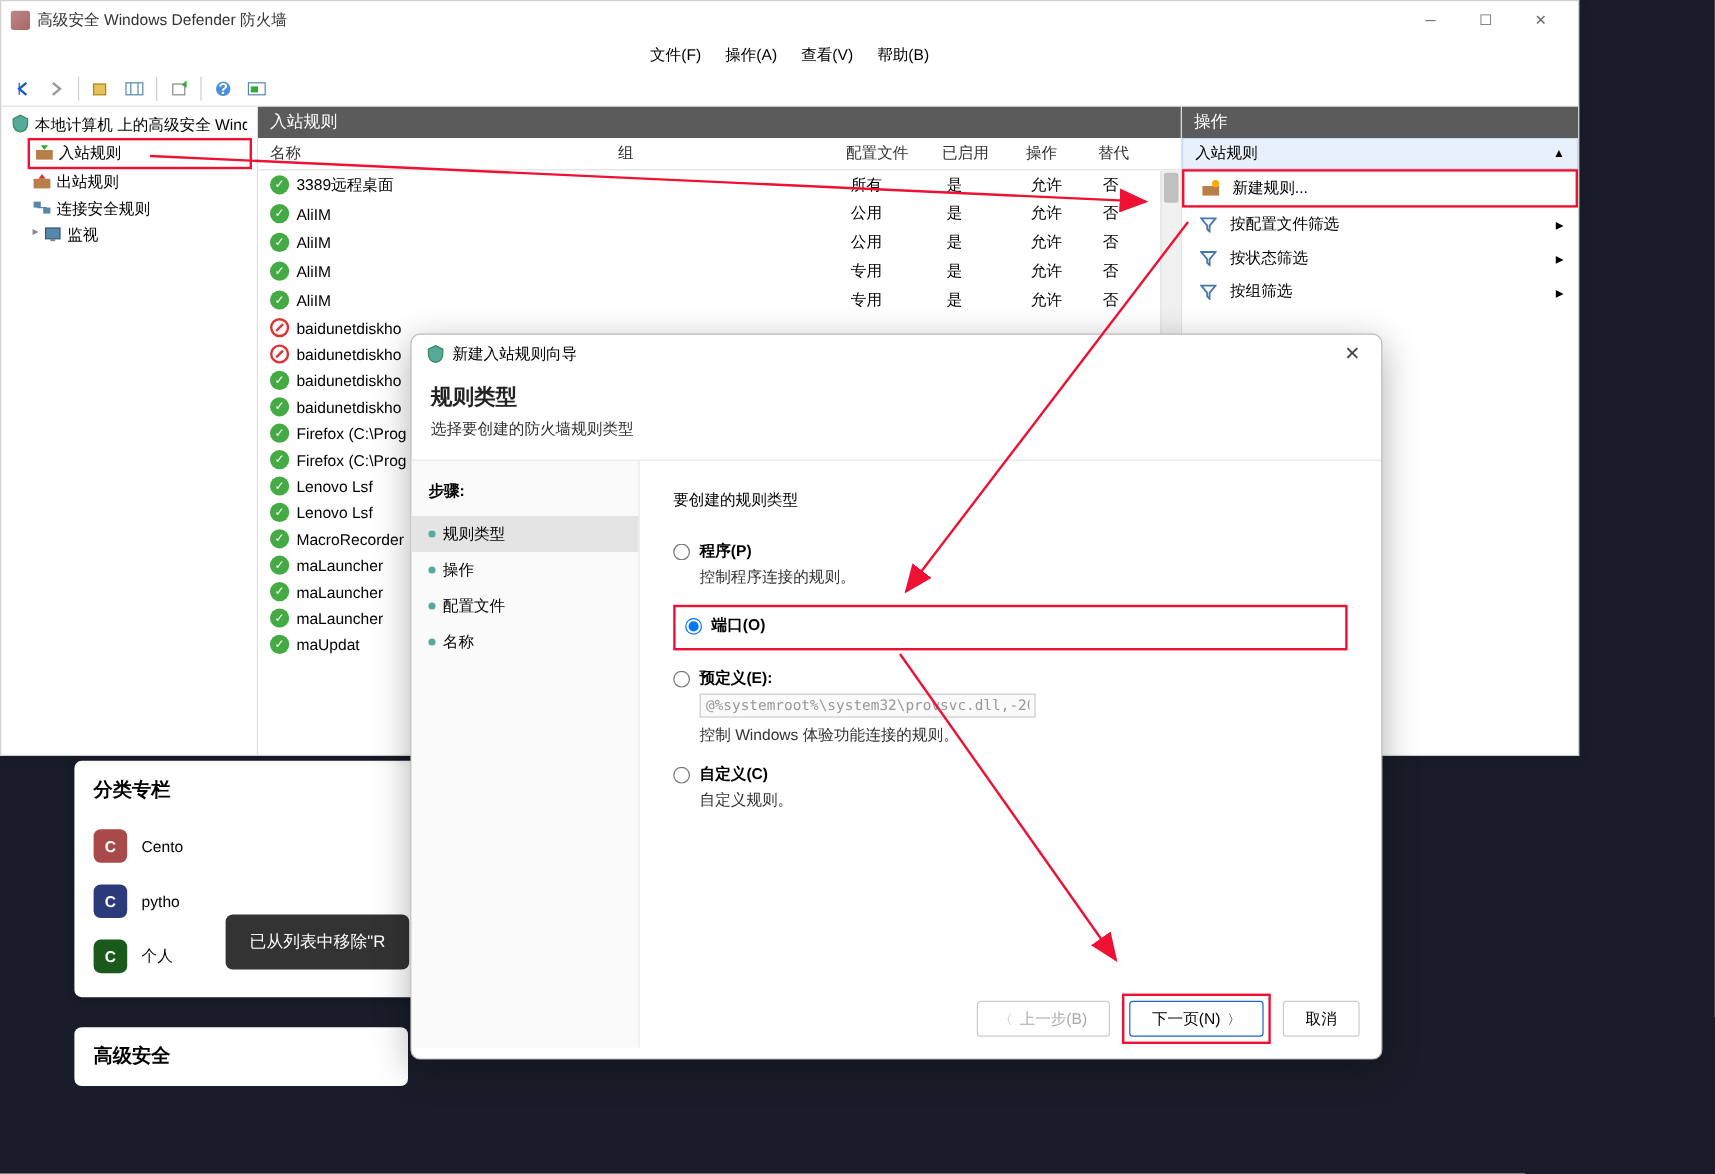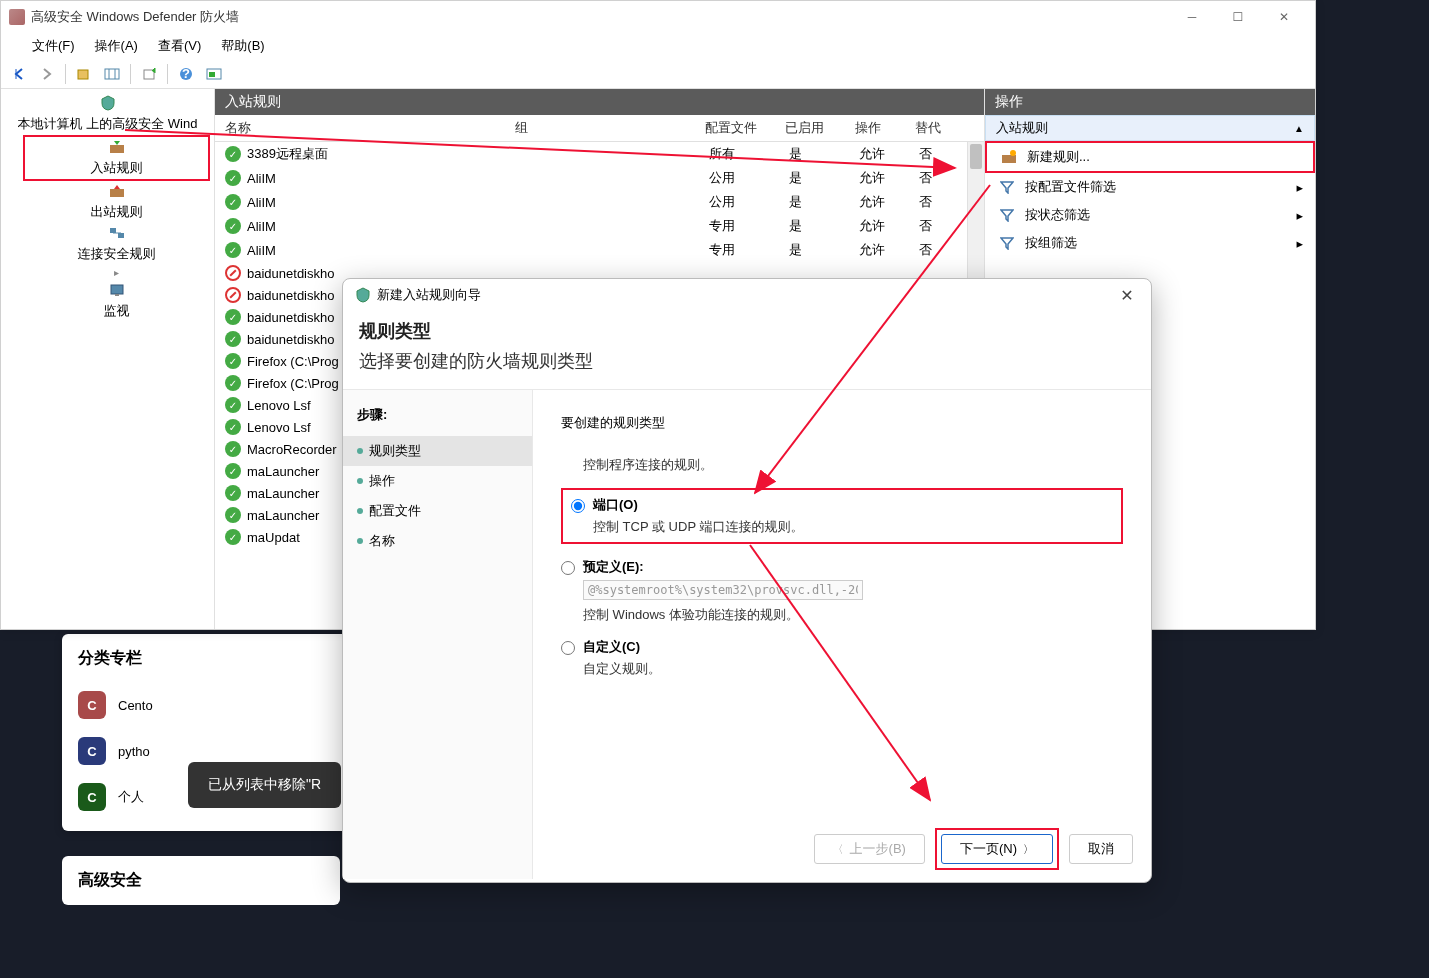--- a/index.html
+++ b/index.html
@@ -5,30 +5,30 @@
     * { margin: 0; padding: 0; box-sizing: border-box; font-family: "Microsoft YaHei", "Segoe UI", sans-serif; font-size: 13px; }
     body { background: #181d29; width: 1429px; height: 978px; position: relative; overflow: hidden; }
     
     .main-window { position: absolute; left: 0; top: 0; width: 1316px; height: 630px; background: #fff; border: 1px solid #d0d0d0; box-shadow: 0 2px 10px rgba(0,0,0,0.1); }
     .titlebar { height: 32px; display: flex; align-items: center; padding: 0 8px; justify-content: space-between; }
     .titlebar-left { display: flex; align-items: center; gap: 6px; color: #333; }
     .titlebar-icon { width: 16px; height: 16px; background: linear-gradient(135deg,#b88,#a66); border-radius: 2px; }
     .titlebar-btns { display: flex; gap: 0; }
     .titlebar-btn { width: 46px; height: 32px; display: flex; align-items: center; justify-content: center; color: #666; font-size: 12px; }
     
-    .menubar { height: 26px; display: flex; align-items: center; padding: 0 21px; }
+    .menubar { height: 26px; display: flex; align-items: center; padding: 0 4px; justify-content: center; }
     .menubar-item { padding: 3px 10px; }
     
     .toolbar { height: 30px; display: flex; align-items: center; padding: 0 6px; gap: 4px; border-bottom: 1px solid #e0e0e0; }
     .toolbar-btn { width: 24px; height: 24px; display: flex; align-items: center; justify-content: center; border: 1px solid transparent; border-radius: 2px; }
     .tb-sep { width: 1px; height: 20px; background: #d0d0d0; margin: 0 2px; }
     
     .content-area { display: flex; height: calc(100% - 88px); }
     .tree-panel { width: 214px; border-right: 1px solid #e0e0e0; padding: 4px; overflow: hidden; }
-    .tree-item { display: flex; align-items: center; gap: 4px; padding: 2px 4px; flex-direction: column; }
+    .tree-item { display: flex; align-items: flex-start; gap: 4px; padding: 2px 4px; }
     .tree-item.root { font-weight: normal; }
     .tree-children { padding-left: 18px; }
     .tree-highlight { border: 2px solid #e13; }
     
     .list-panel { flex: 1; border-right: 1px solid #e0e0e0; display: flex; flex-direction: column; }
     .list-header { background: #5b5b5b; color: #fff; padding: 4px 10px; font-size: 14px; }
     .list-columns { display: flex; padding: 4px 10px; border-bottom: 1px solid #e0e0e0; color: #333; }
     .col-name { width: 290px; }
     .col-group { width: 190px; }
     .col-profile { width: 80px; }
@@ -53,21 +53,21 @@
     .action-tri { position: absolute; right: 12px; }
     .action-row { position: relative; display: flex; align-items: center; }
     
     
     .wizard { position: absolute; left: 342px; top: 278px; width: 810px; height: 605px; background: #fff; border: 1px solid #bbb; box-shadow: 0 8px 30px rgba(0,0,0,0.3); z-index: 10; border-radius: 8px; }
     .wiz-titlebar { height: 32px; display: flex; align-items: center; justify-content: space-between; padding: 0 12px; text-align: right; }
     .wiz-title-left { display: flex; align-items: center; gap: 6px; }
     .wiz-close { width: 24px; height: 24px; display: flex; align-items: center; justify-content: center; color: #444; font-size: 16px; }
     .wiz-header { padding: 8px 16px 16px; }
     .wiz-header h2 { font-size: 18px; font-weight: bold; color: #222; margin-bottom: 6px; }
-    .wiz-header p { font-size: 18px; color: #333; }
+    .wiz-header p { font-size: 13px; color: #333; }
     .wiz-body { display: flex; height: 490px; border-top: 1px solid #e8e8e8; }
     .wiz-steps { width: 190px; background: #fafafa; border-right: 1px solid #e8e8e8; padding: 12px 0; }
     .wiz-steps-label { font-weight: bold; padding: 4px 14px; margin-bottom: 8px; }
     .wiz-step { padding: 6px 14px; display: flex; align-items: center; gap: 6px; }
     .wiz-step.active { background: #e4e4e4; }
     .wiz-step.link { color: #1a66cc; }
     .wiz-bullet { width: 6px; height: 6px; background: #5a9; border-radius: 50%; flex-shrink: 0; }
     .wiz-content { flex: 1; padding: 24px 28px; }
     .wiz-content-title { margin-bottom: 24px; }
     .radio-group { margin: 8px 0 14px; }
@@ -501,29 +501,32 @@
         </div>
       <div class="wiz-step">
           <span class="wiz-bullet"></span>
           <span>名称</span>
         </div>
     </div>
     <div class="wiz-content">
       <div class="wiz-content-title">要创建的规则类型</div>
 
       <div class="radio-group">
+        <div class="radio-row">
+            <input type="radio" name="rt" style="">
+            <span class="radio-label">程序(P)</span>
+          </div>
         <div class="radio-desc">控制程序连接的规则。</div>
       </div>
 
       <div class="radio-group radio-highlight">
         <div class="radio-row">
             <input type="radio" name="rt" checked="" style="">
             <span class="radio-label">端口(O)</span>
           </div>
-        <div class="radio-desc">控制 TCP 或 UDP 端口连接的规则。</div>
       </div>
 
       <div class="radio-group">
         <div class="radio-row">
             <input type="radio" name="rt" style="">
             <span class="radio-label">预定义(E):</span>
           </div>
         <input class="predef-input" disabled="" value="@%systemroot%\system32\provsvc.dll,-202" style="">
         <div class="radio-desc" style="margin-top:6px">控制 Windows 体验功能连接的规则。</div>
       </div>

